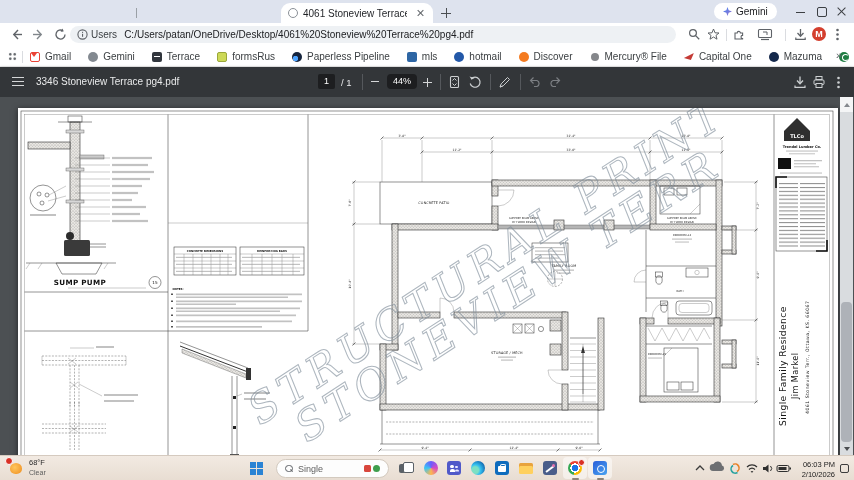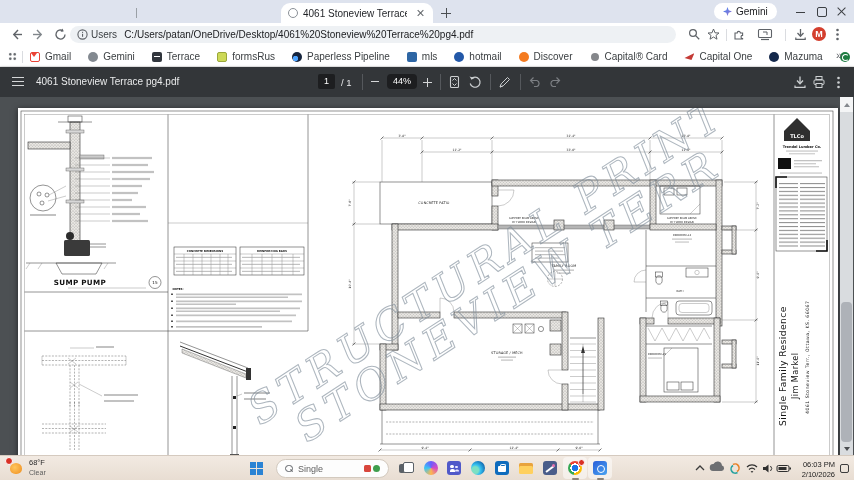--- a/index.html
+++ b/index.html
@@ -254,41 +254,41 @@
       <div class="bm">
           <span class="fv fv-hotmail"></span>
           <span>hotmail</span>
         </div>
       <div class="bm">
           <span class="fv fv-discover"></span>
           <span>Discover</span>
         </div>
       <div class="bm">
           <span class="fv fv-mercury"></span>
-          <span>Capital® Card</span>
+          <span>Mercury® File</span>
         </div>
       <div class="bm">
           <span class="fv fv-capone"></span>
           <span>Capital One</span>
         </div>
       <div class="bm">
           <span class="fv fv-mazuma"></span>
           <span>Mazuma</span>
         </div>
       <div class="bm">
           <span class="fv fv-central"></span>
         </div>
 
     </div>
     <div class="bmmore">»</div>
   </div>
 
   <div class="pdftoolbar">
     <div class="hamb"></div>
-    <div class="pdftitle">4061 Stoneview Terrace pg4.pdf</div>
+    <div class="pdftitle">3346 Stoneview Terrace pg4.pdf</div>
     <div class="pgbox">1</div>
     <div class="pgof">/ 1</div>
     <div class="dsep" style="left:362px"></div>
     <div class="minus"></div>
     <div class="zmbox">44%</div>
     <div class="plus"></div>
     <div class="dsep" style="left:440px"></div>
     <svg class="tbic" style="left:448px" width="13" height="14" viewBox="0 0 13 14">
         <rect x="2.5" y="1.5" width="8" height="11" rx="1" stroke="#cdd0d2" stroke-width="1.1" fill="none"></rect>
         <path d="M4.5 5.5 L6.5 3.5 L8.5 5.5 M4.5 8.5 L6.5 10.5 L8.5 8.5" stroke="#cdd0d2" stroke-width="1" fill="none"></path>

